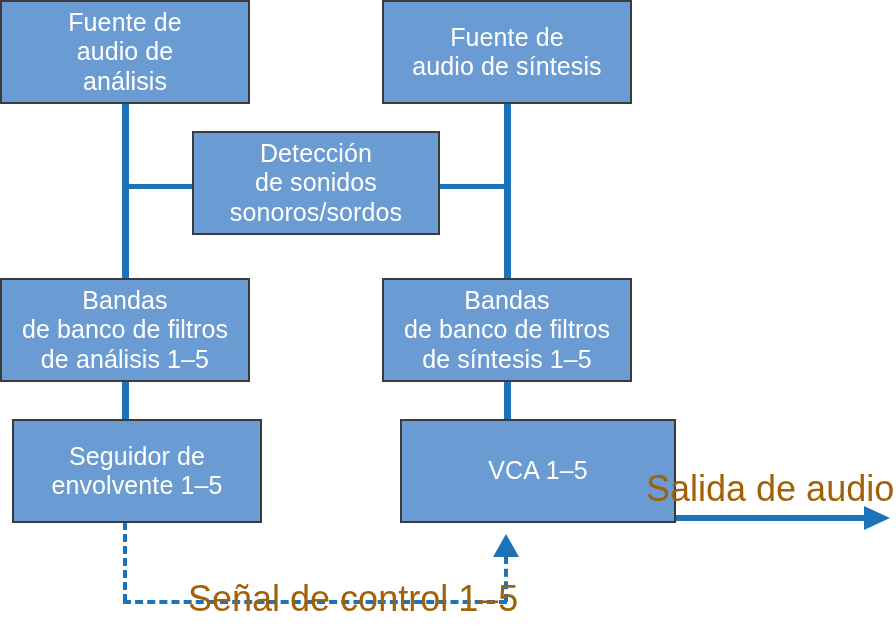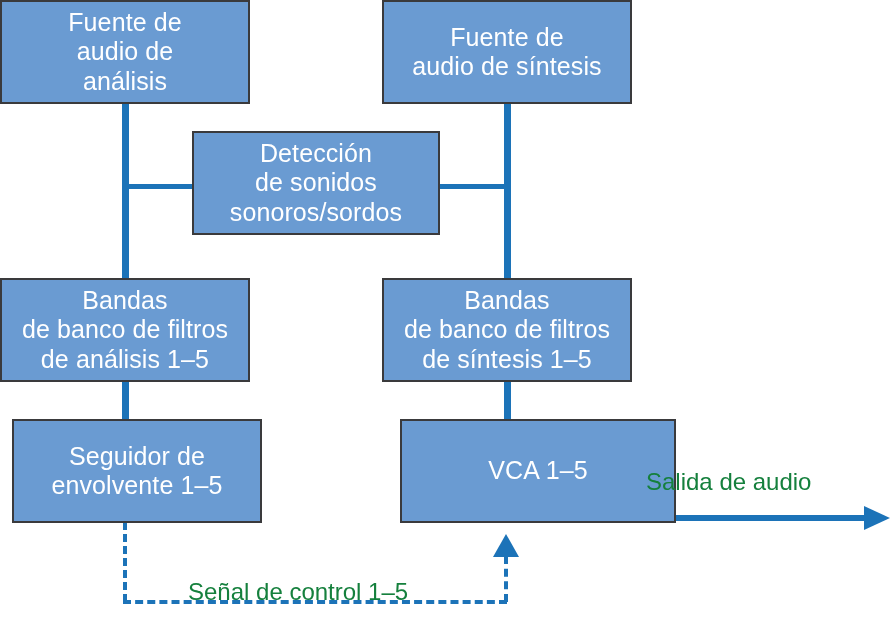--- a/index.html
+++ b/index.html
@@ -71,22 +71,22 @@
     position: absolute;
     width: 0;
     height: 0;
     border-top: 12px solid transparent;
     border-bottom: 12px solid transparent;
     border-left: 26px solid #1c73b8;
     z-index: 2;
   }
   .plain-label {
     position: absolute;
-    color: #15803d;
-    font-size: 24px;
+    color: #a16207;
+    font-size: 36px;
     white-space: nowrap;
     z-index: 3;
   }
 </style>
 </head>
 <body>
 
 <div id="canvas">
 
   <div class="conn conn-v" style="left:122px; top:100px; height:288px;"></div>

